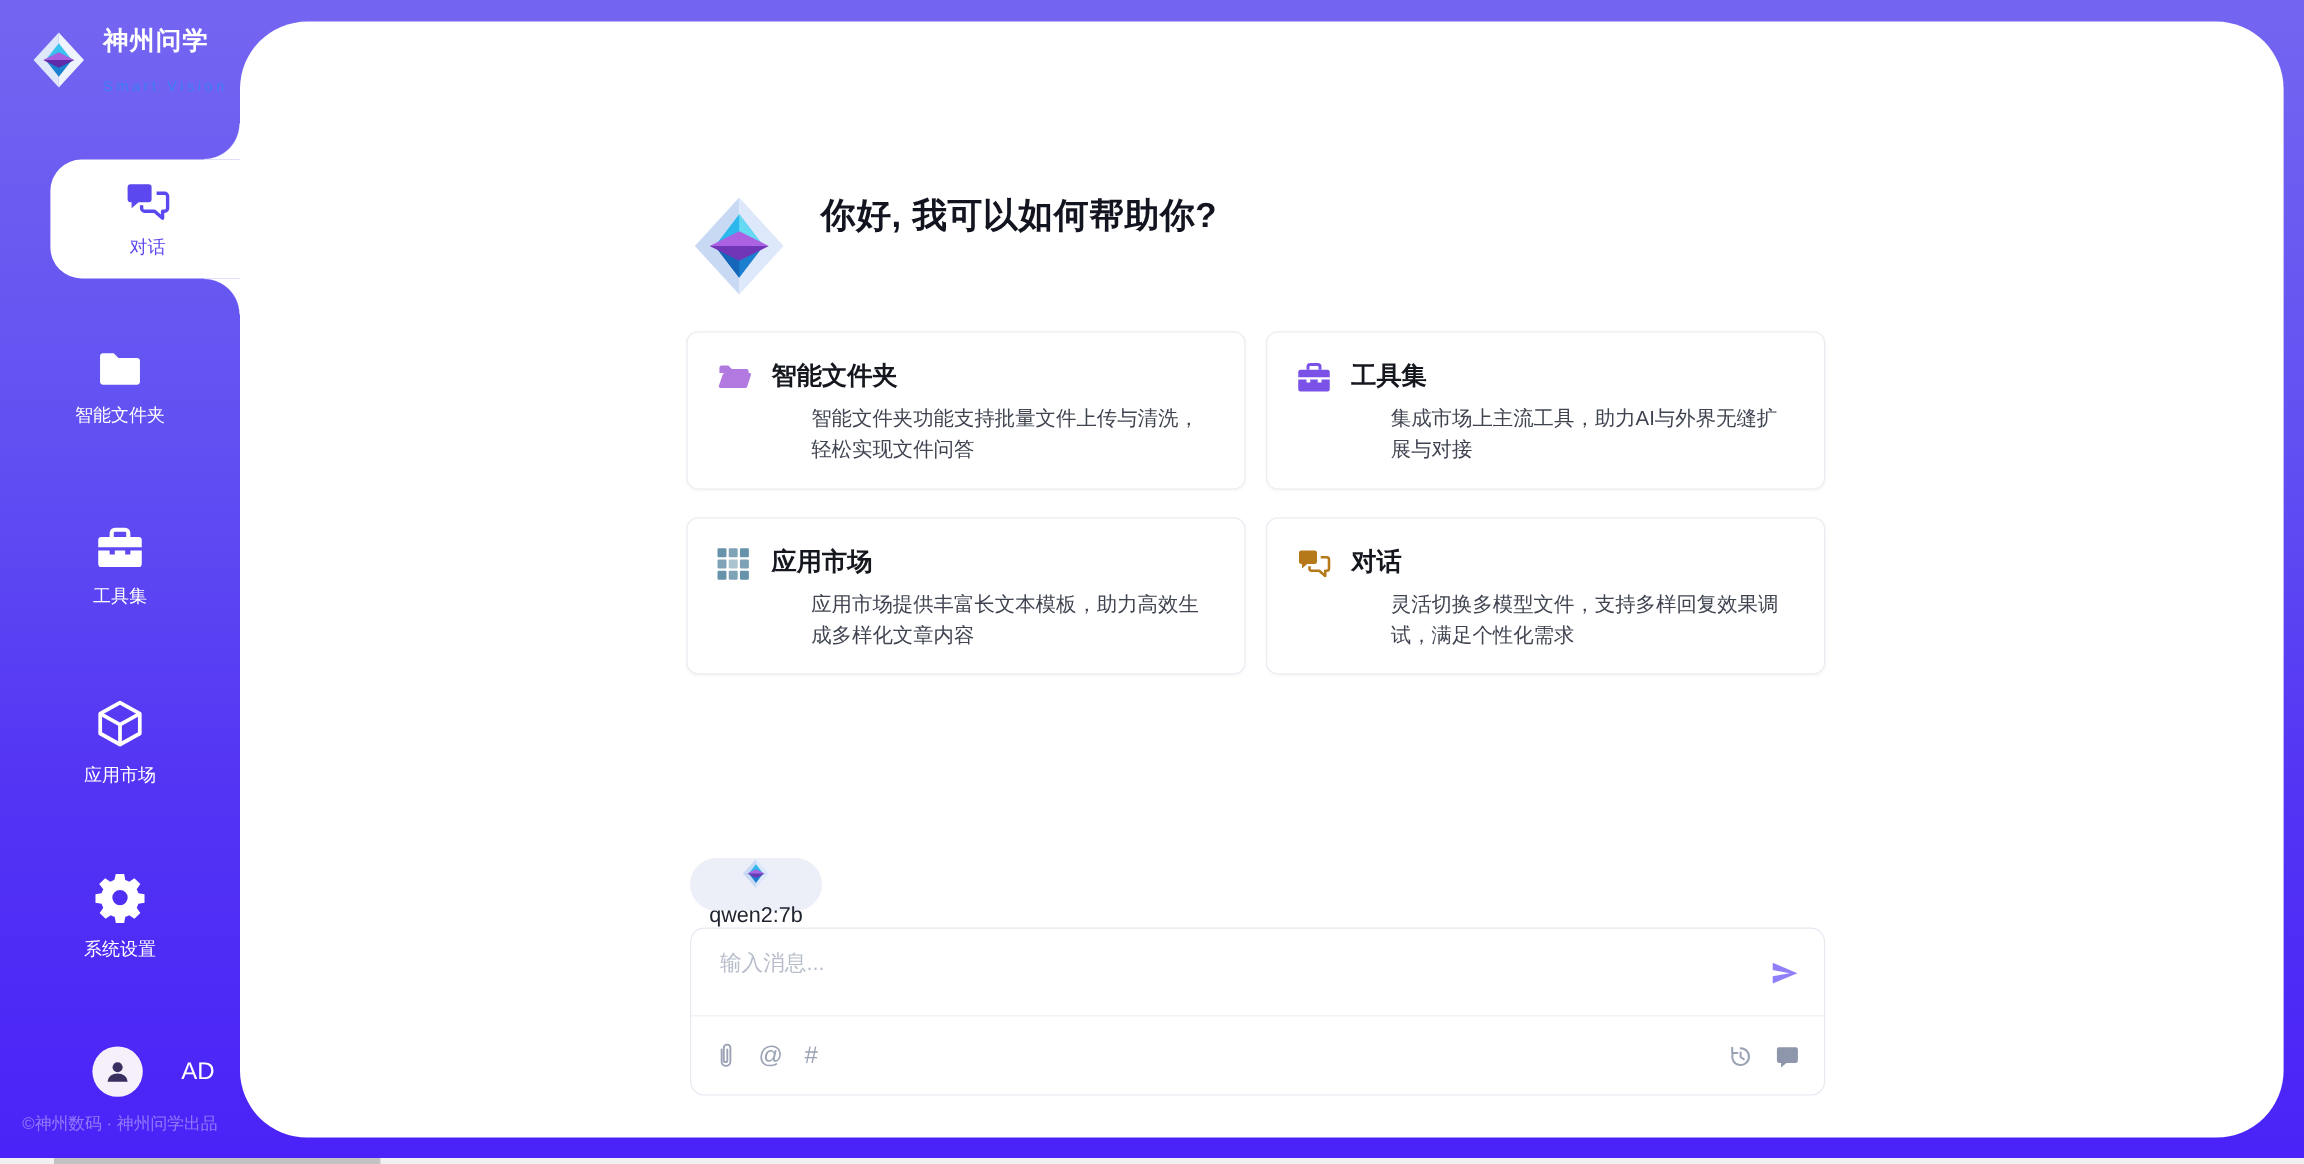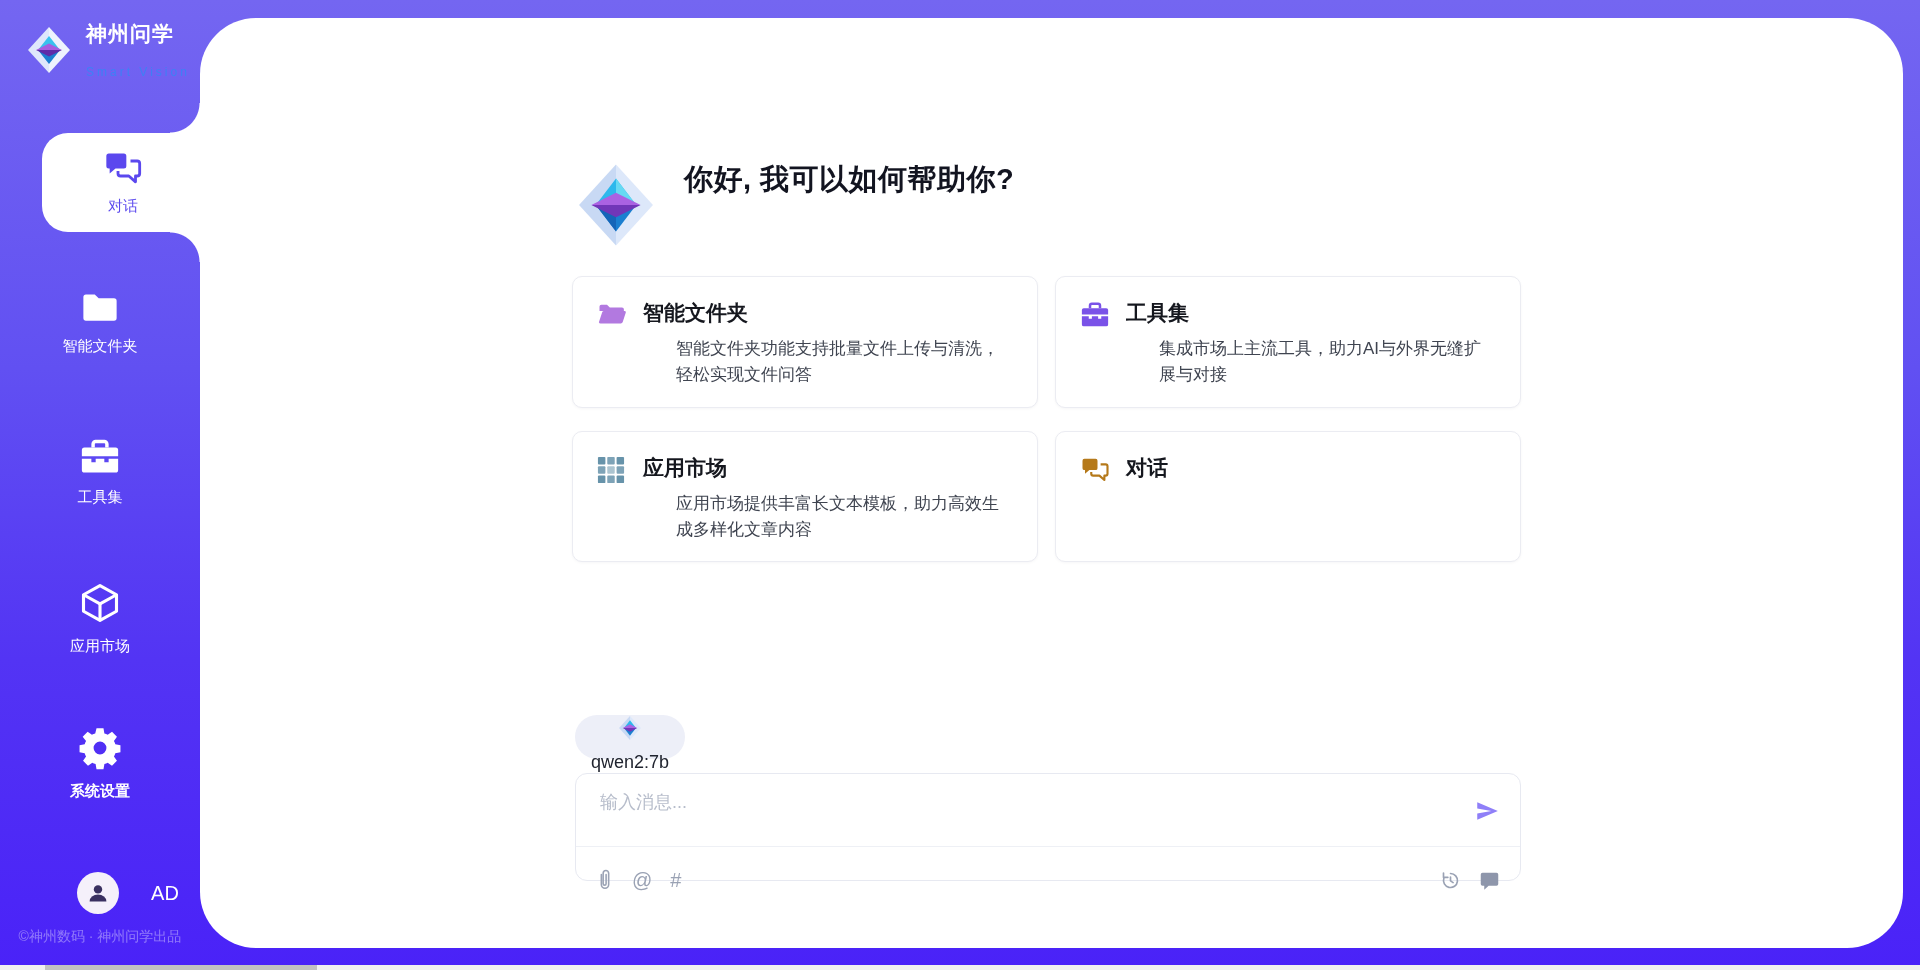--- a/index.html
+++ b/index.html
@@ -32,21 +32,21 @@
   .fillet-top{ top:103px; background:radial-gradient(circle at 0 0, rgba(255,255,255,0) 29px, #fff 30px); }
   .fillet-bottom{ top:232px; background:radial-gradient(circle at 0 100%, rgba(255,255,255,0) 29px, #fff 30px); }
 
   .nav-item{
     position:absolute; left:0; width:200px;
     display:flex; flex-direction:column; align-items:center; gap:12px; cursor:pointer;
   }
   .nav-label{ color:#fff; font-size:15px; }
   .active-tab .nav-label{ color:#5b48ee; font-weight:500; }
   .nav-item.pos-2{ top:290px; } .nav-item.pos-3{ top:438px; }
-  .nav-item.pos-4{ top:581px; } .nav-item.pos-5{ top:726px;font-weight:bold; }
+  .nav-item.pos-4{ top:581px; } .nav-item.pos-5{ top:726px; }
 
   .user-row{
     position:absolute; left:0; top:872px; width:200px;
     display:flex; align-items:center; justify-content:center; gap:32px; cursor:pointer;margin-left:28px;
   }
   .avatar{ width:42px; height:42px; border-radius:50%; background:#f5f0fa;
     display:flex; align-items:center; justify-content:center; }
   .user-name{ color:#fff; font-size:20px; }
   .sidebar-footer{
     position:absolute; left:0; top:928px; width:200px; text-align:center;
@@ -73,21 +73,21 @@
 
   
   .model-pill{
     position:absolute; left:375px; top:697px; height:44px; padding:0 16px;
     background:#edeff8; border-radius:22px; display:flex; align-items:center; gap:11px; cursor:pointer;flex-direction:column;
   }
   .model-name{ font-size:18px; color:#20242f; }
 
   
   .composer{
-    position:absolute; left:375px; top:755px; width:946px; height:108px;
+    position:absolute; left:375px; top:755px; width:946px; height:140px;
     background:#fff; border:1px solid #e7e9f1; border-radius:12px;
   }
   .composer textarea{
     position:absolute; left:24px; top:16px; width:830px; height:50px;
     border:none; outline:none; resize:none; background:transparent;
     font-family:inherit; font-size:18px; color:#333;
   }
   .composer textarea::placeholder{ color:#b7bdcb; }
   .send-btn{ position:absolute; right:20px; top:24px; width:26px; height:26px; cursor:pointer; }
   .composer-divider{ position:absolute; left:0; right:0; top:72px; border-top:1px solid #eef0f5; }
@@ -177,20 +177,21 @@
 
     <div class="card">
       <span class="card-icon">
         <svg width="30" height="28" viewBox="0 0 48 44">
           <path d="M4 7 a3 3 0 0 1 3-3 h18 a3 3 0 0 1 3 3 v12 a3 3 0 0 1-3 3 H15 l-7 6 v-6 H7 a3 3 0 0 1-3-3 z" fill="#b5791a"></path>
           <path d="M33 13 h8 a3 3 0 0 1 3 3 v12 a3 3 0 0 1-3 3 h-2 v7 l-8-7 h-10 a3 3 0 0 1-3-3 v-3" fill="none" stroke="#b5791a" stroke-width="3.4" stroke-linejoin="round"></path>
         </svg>
       </span>
       <div>
         <div class="card-title">对话</div>
+        <div class="card-desc">灵活切换多模型文件，支持多样回复效果调试，满足个性化需求</div>
       </div>
     </div>
   </div>
 
   <div class="model-pill">
     <span>
       <svg width="26" height="26" viewBox="0 0 100 100">
         <polygon points="50,4 8,50 50,96" fill="#c8d9f4"></polygon>
         <polygon points="50,4 92,50 50,96" fill="#dde8fa"></polygon>
         <polygon points="50,20 73,50 27,50" fill="#2cb8ec"></polygon>

